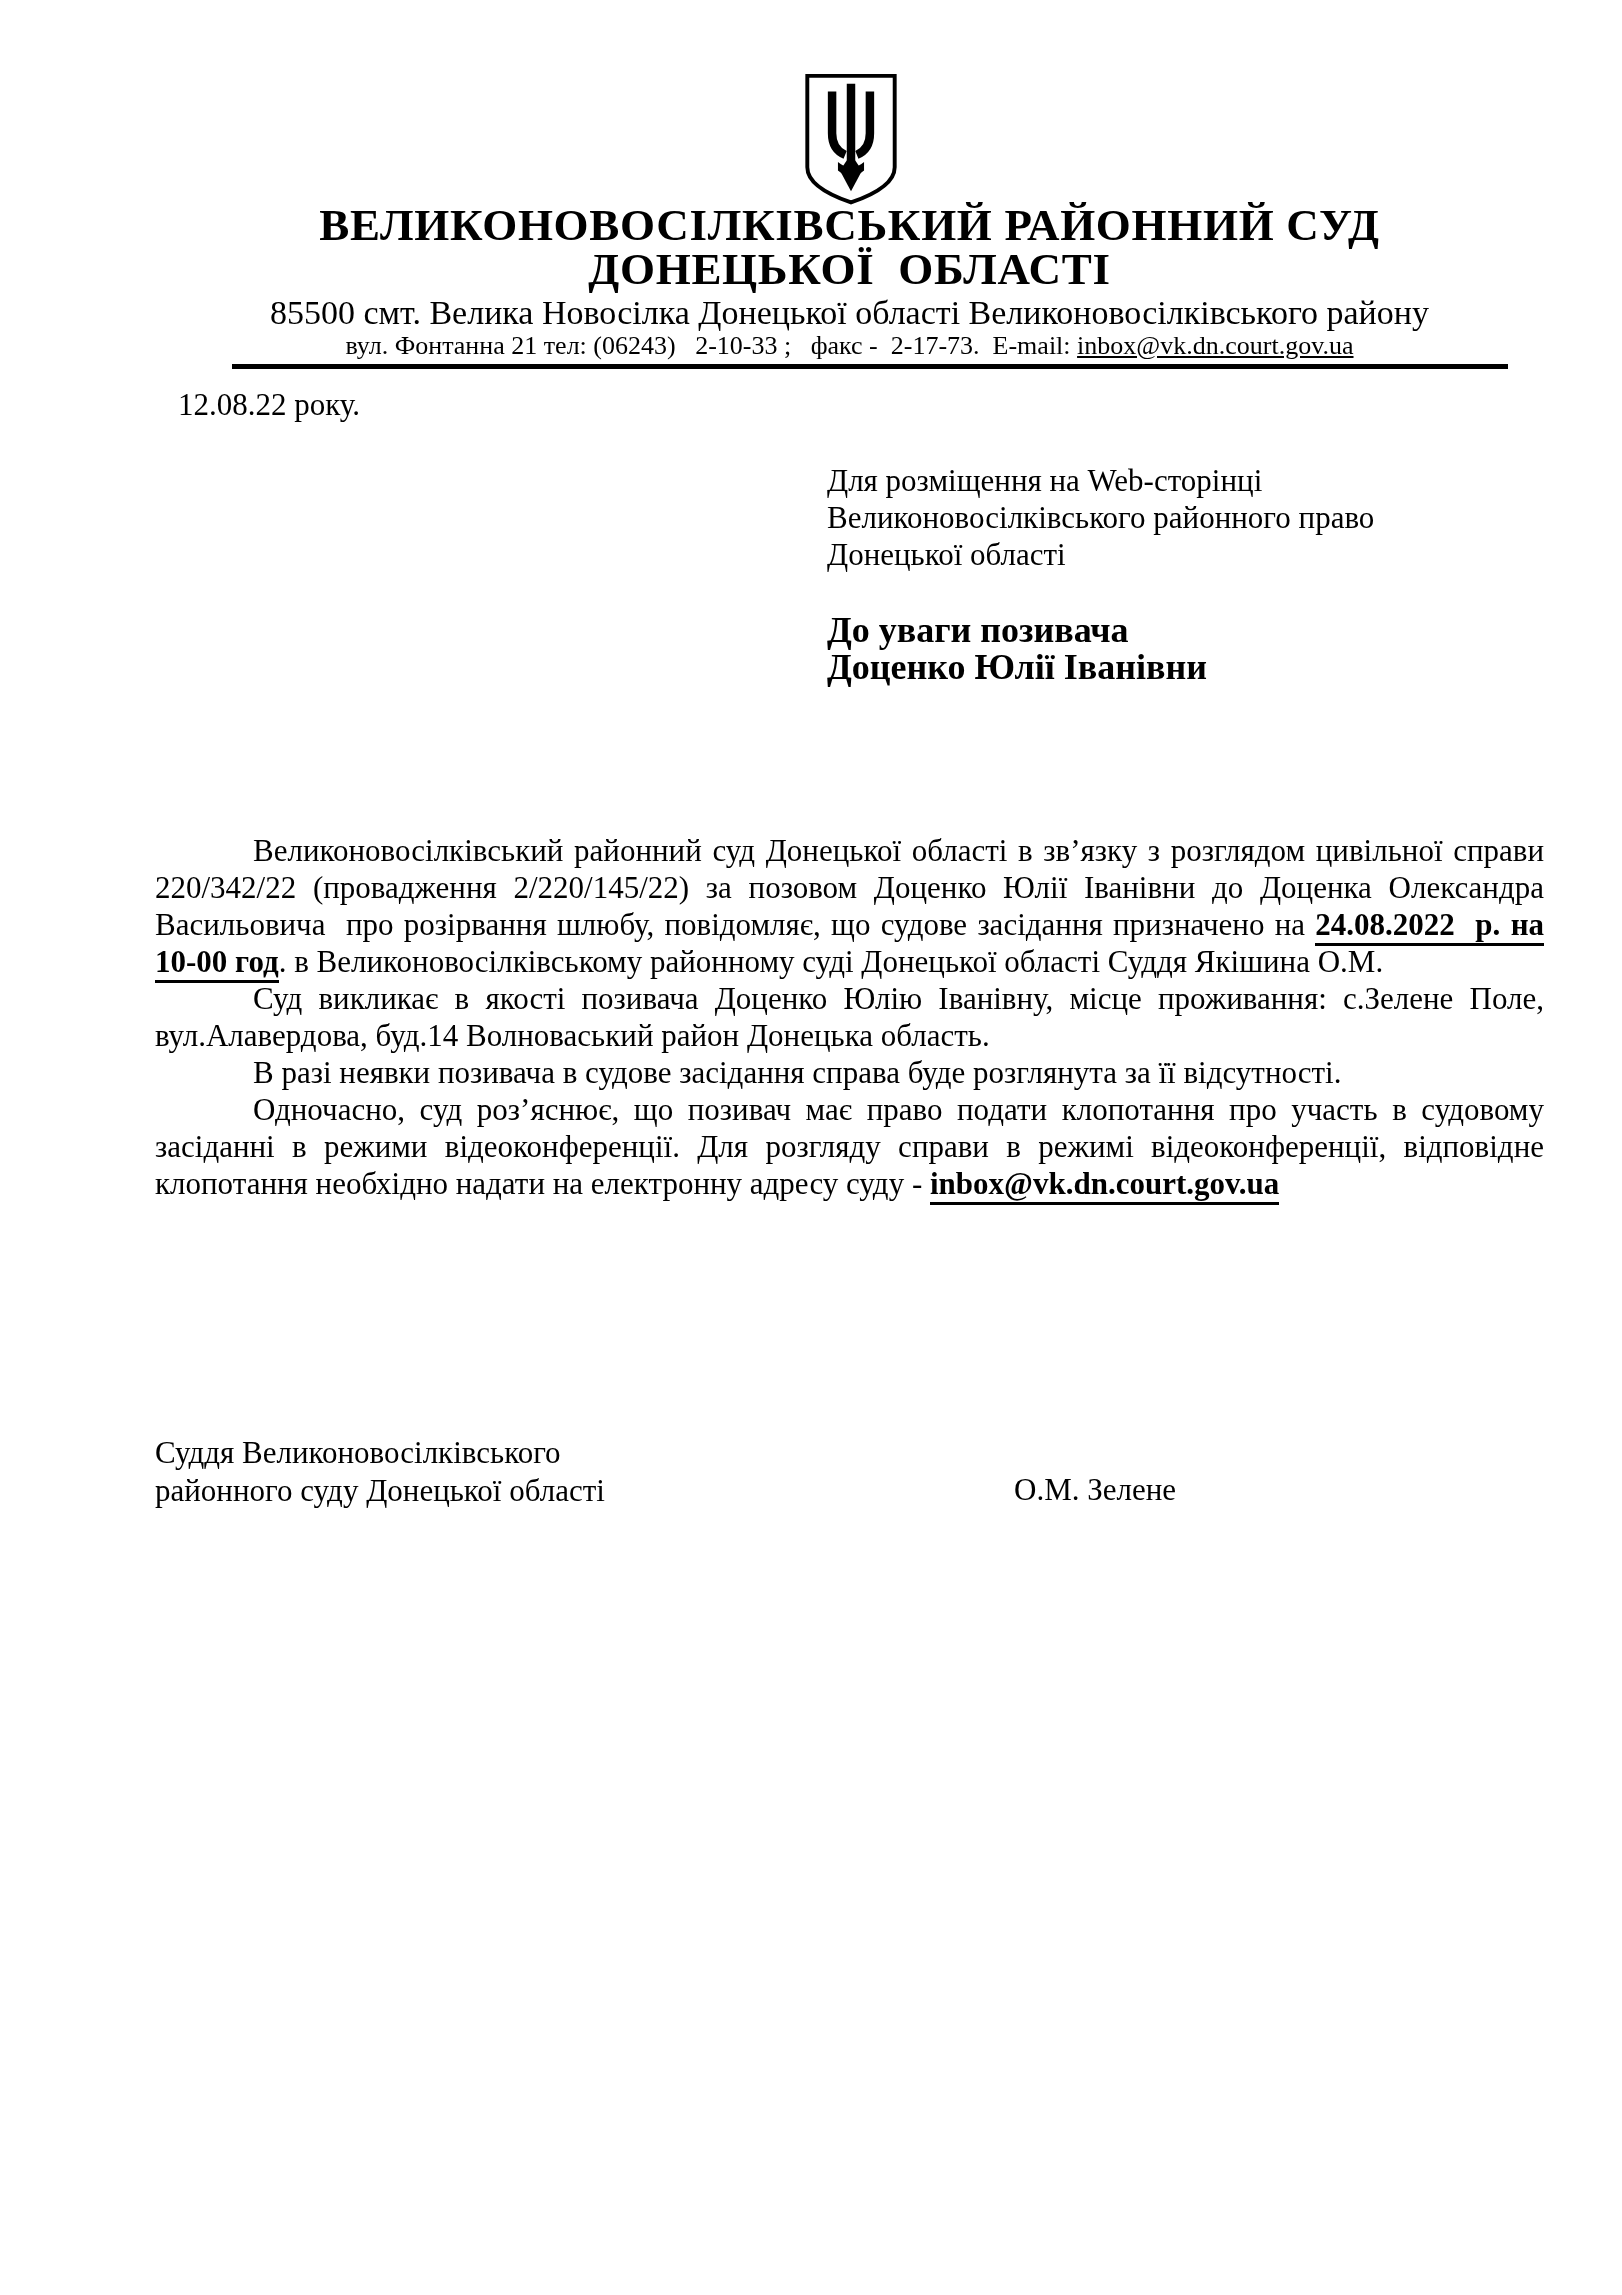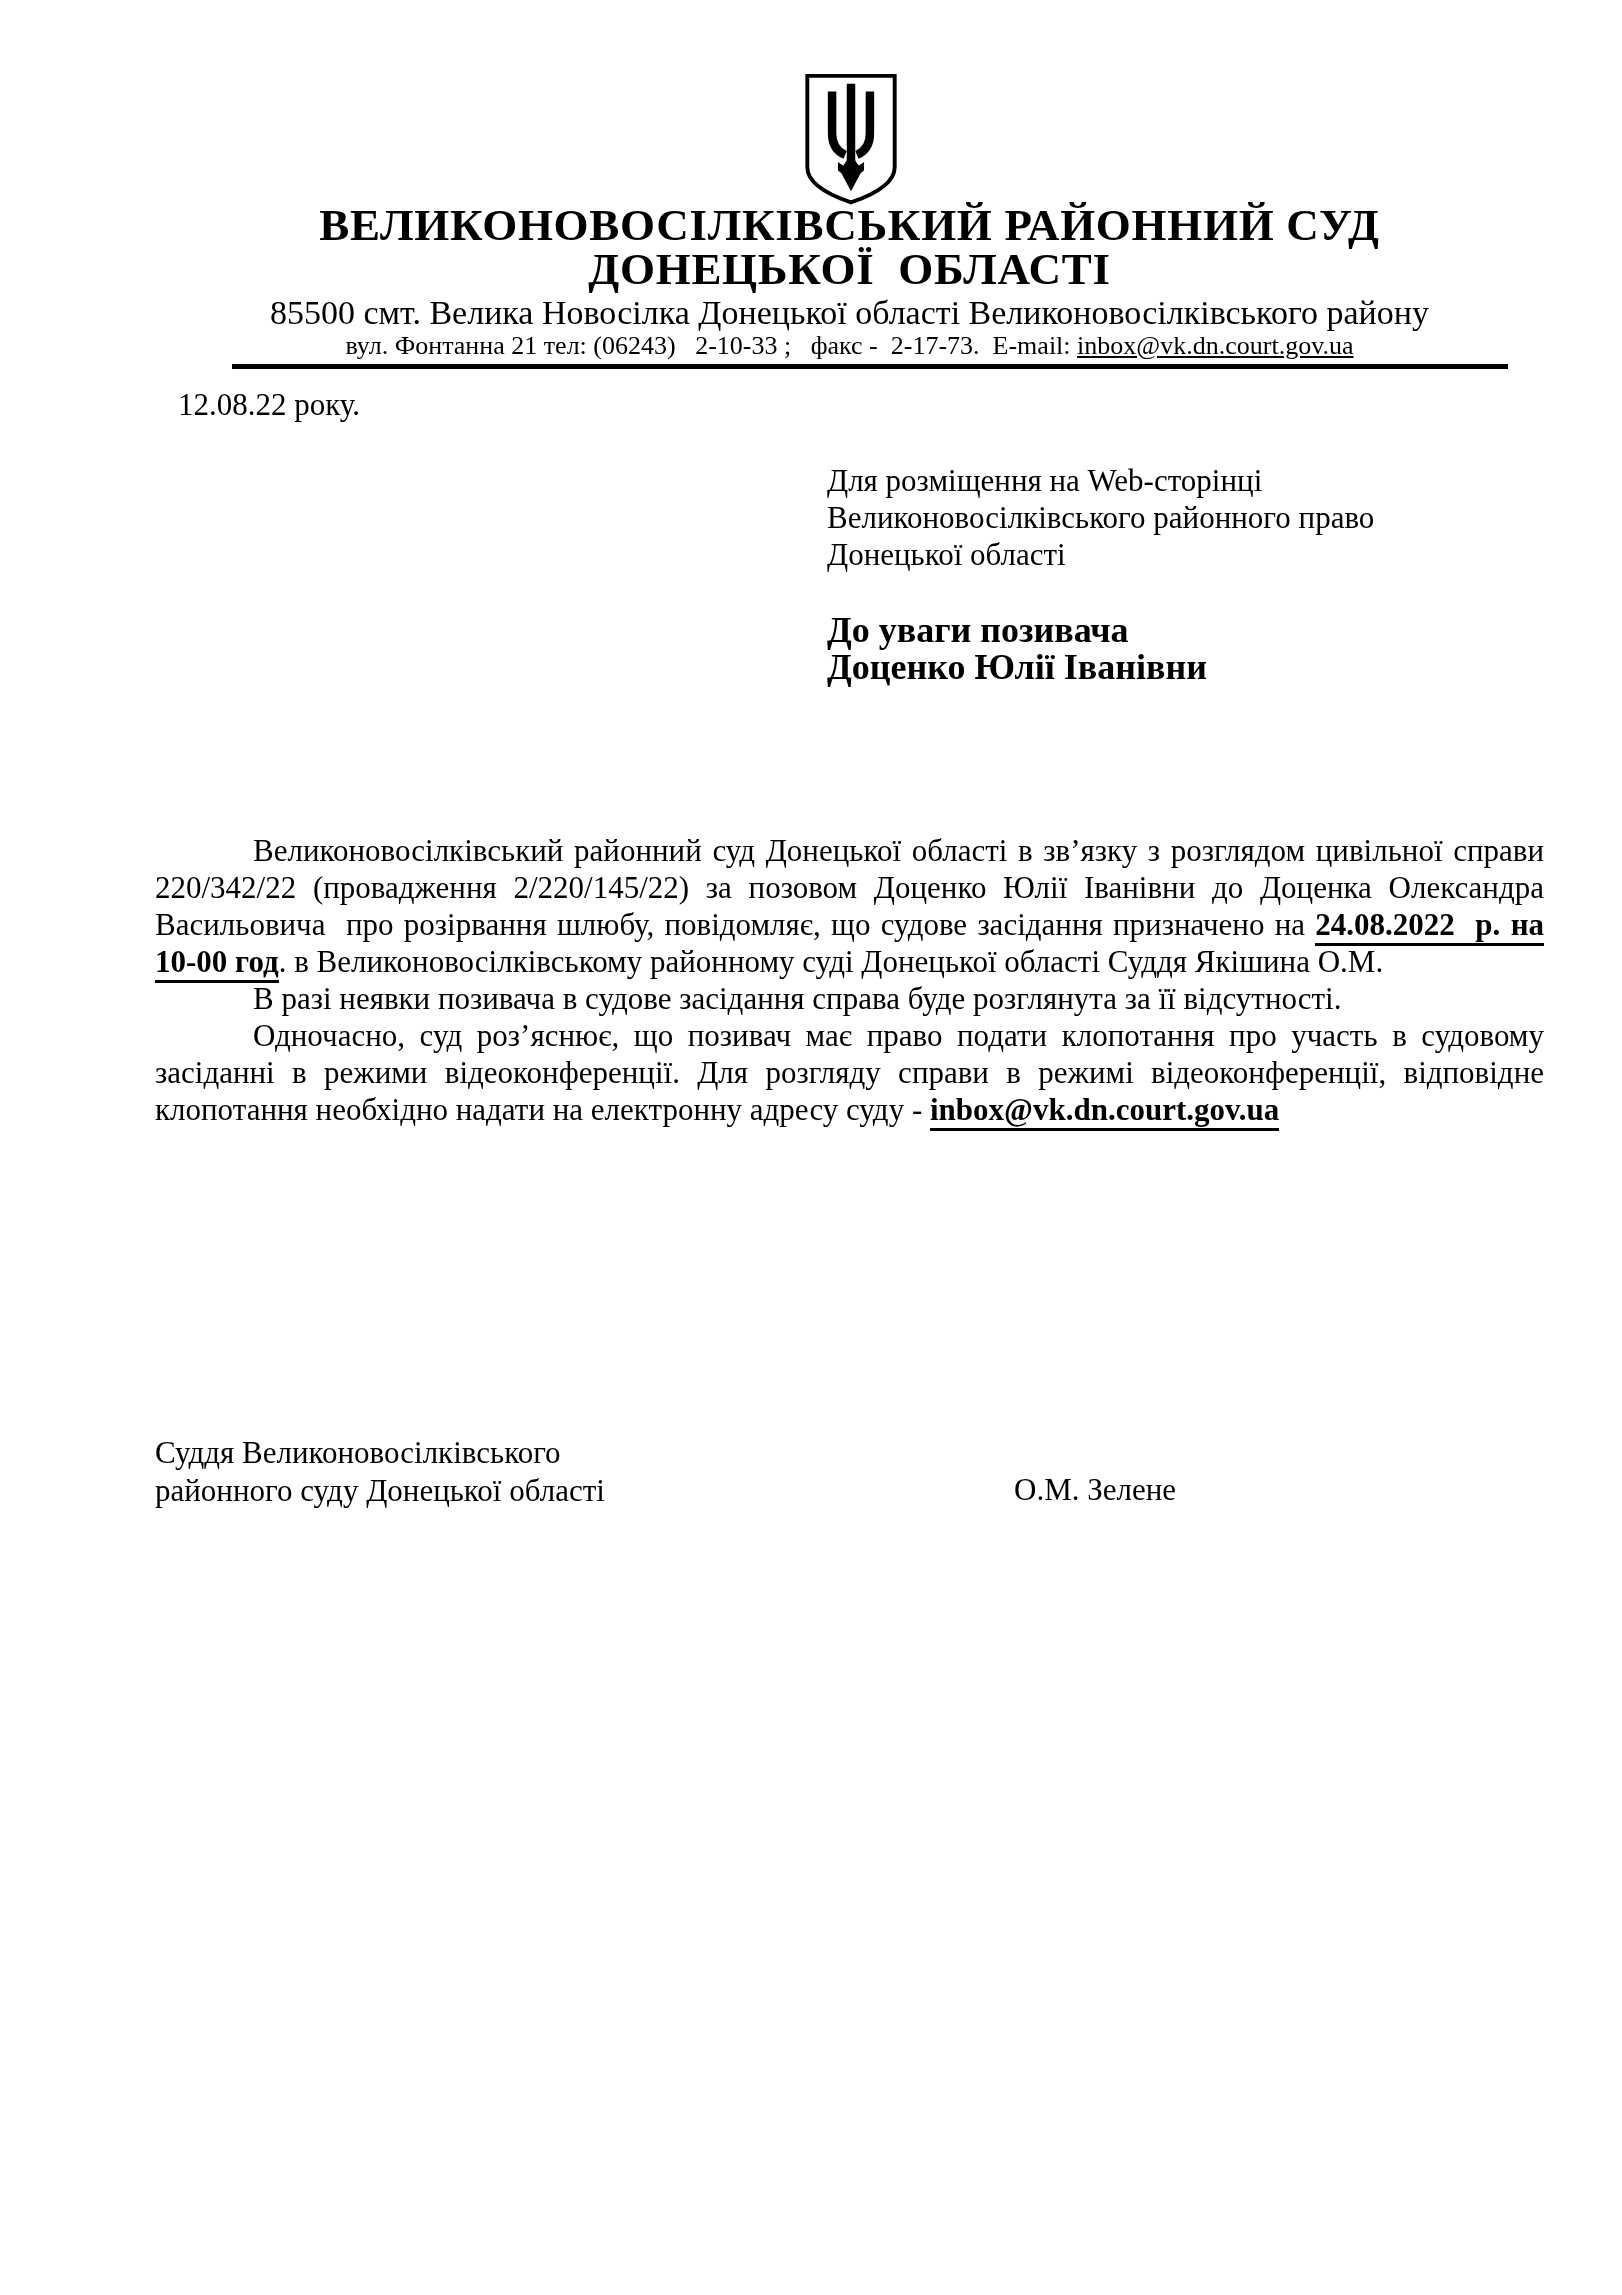--- a/index.html
+++ b/index.html
@@ -126,20 +126,21 @@
     <span class="ln">Великоновосілківського районного право</span>
     <span class="ln">Донецької області</span>
     <div class="attention">
       <span class="ln">До уваги позивача</span>
       <span class="ln">Доценко Юлії Іванівни</span>
     </div>
   </div>
 
   <div class="body-text">
     <p><span>Великоновосілківський районний суд Донецької області в зв’язку з розглядом цивільної справи 220/342/22 (провадження 2/220/145/22) за позовом Доценко Юлії Іванівни до Доценка Олександра Васильовича&nbsp; про розірвання шлюбу, повідомляє, що судове засідання призначено на </span><span class="bold ul-thick">24.08.2022&nbsp; р. на 10-00 год</span><span>. в Великоновосілківському районному суді Донецької області Суддя Якішина О.М.</span></p>
+    <p>Суд викликає в якості позивача Доценко Юлію Іванівну, місце проживання: с.Зелене Поле, вул.Алавердова, буд.14 Волноваський район Донецька область.</p>
     <p>В разі неявки позивача в судове засідання справа буде розглянута за її відсутності.</p>
     <p><span>Одночасно, суд роз’яснює, що позивач має право подати клопотання про участь в судовому засіданні в режими відеоконференції. Для розгляду справи в режимі відеоконференції, відповідне клопотання необхідно надати на електронну адресу суду - </span><span class="bold ul-thick">inbox@vk.dn.court.gov.ua</span></p>
   </div>
 
   <div class="signature">
     <span class="ln">Суддя Великоновосілківського</span>
     <span class="ln">районного суду Донецької області</span>
   </div>
 
   <div class="sig-name">О.М. Зелене</div>

